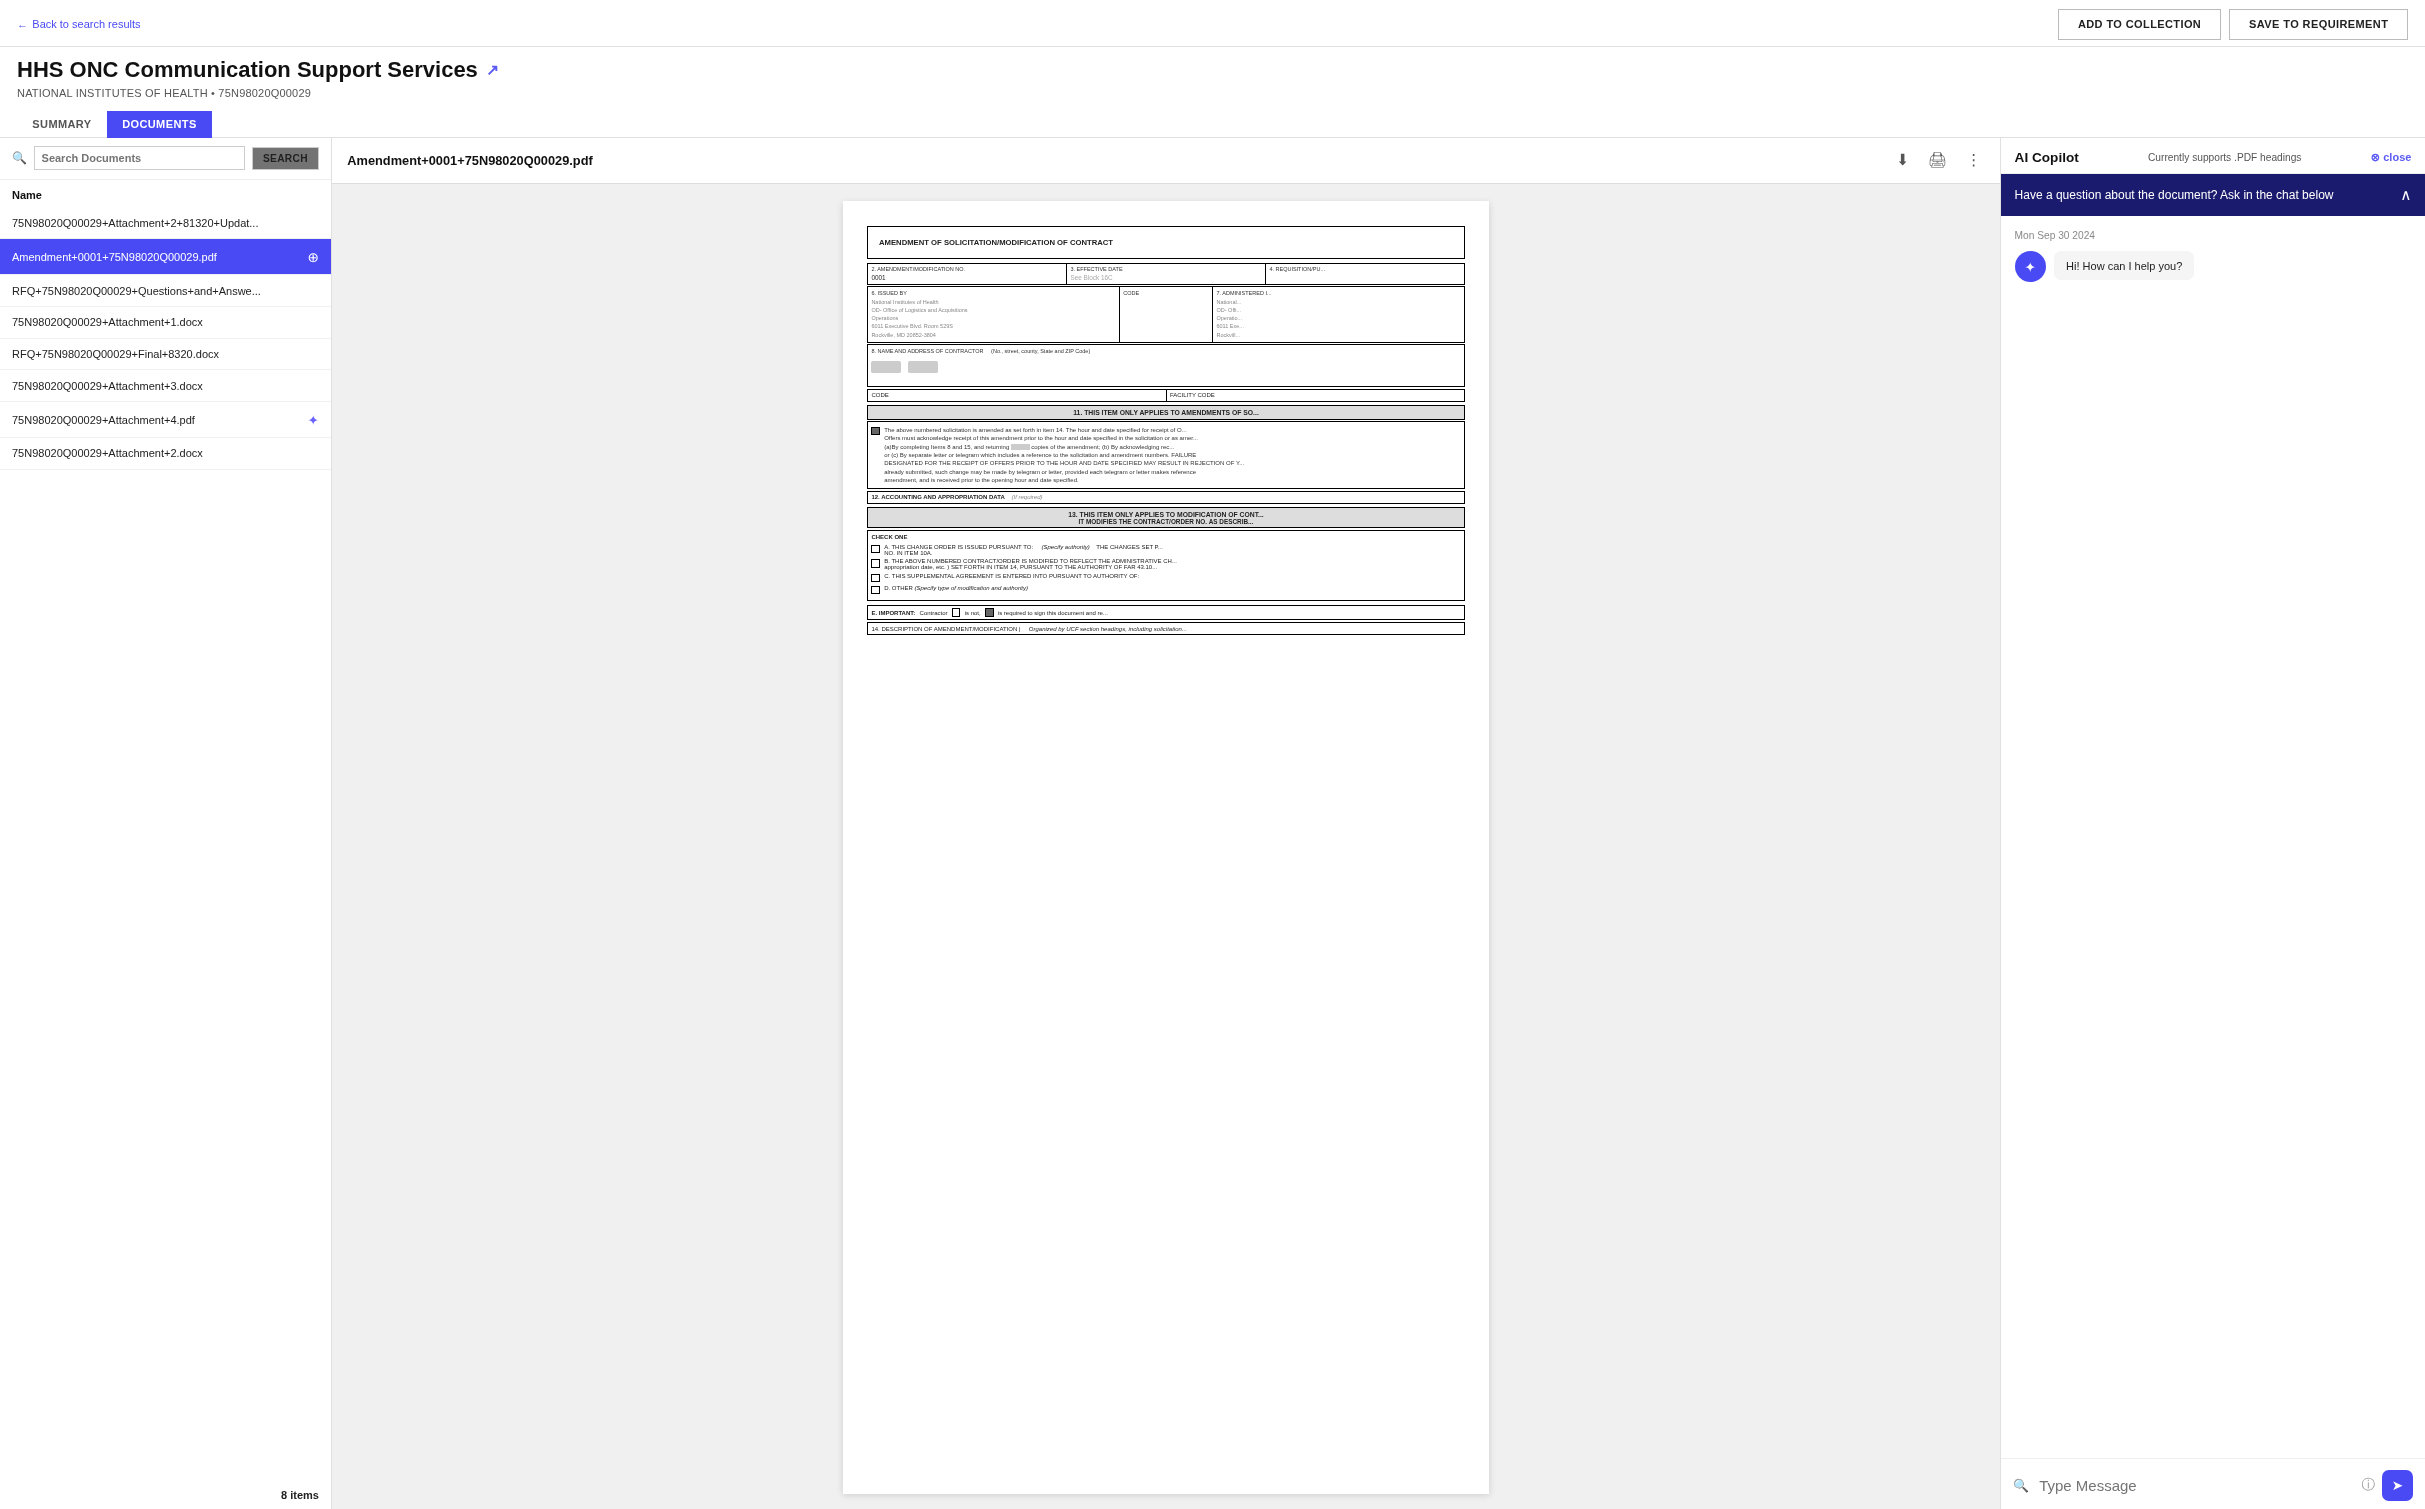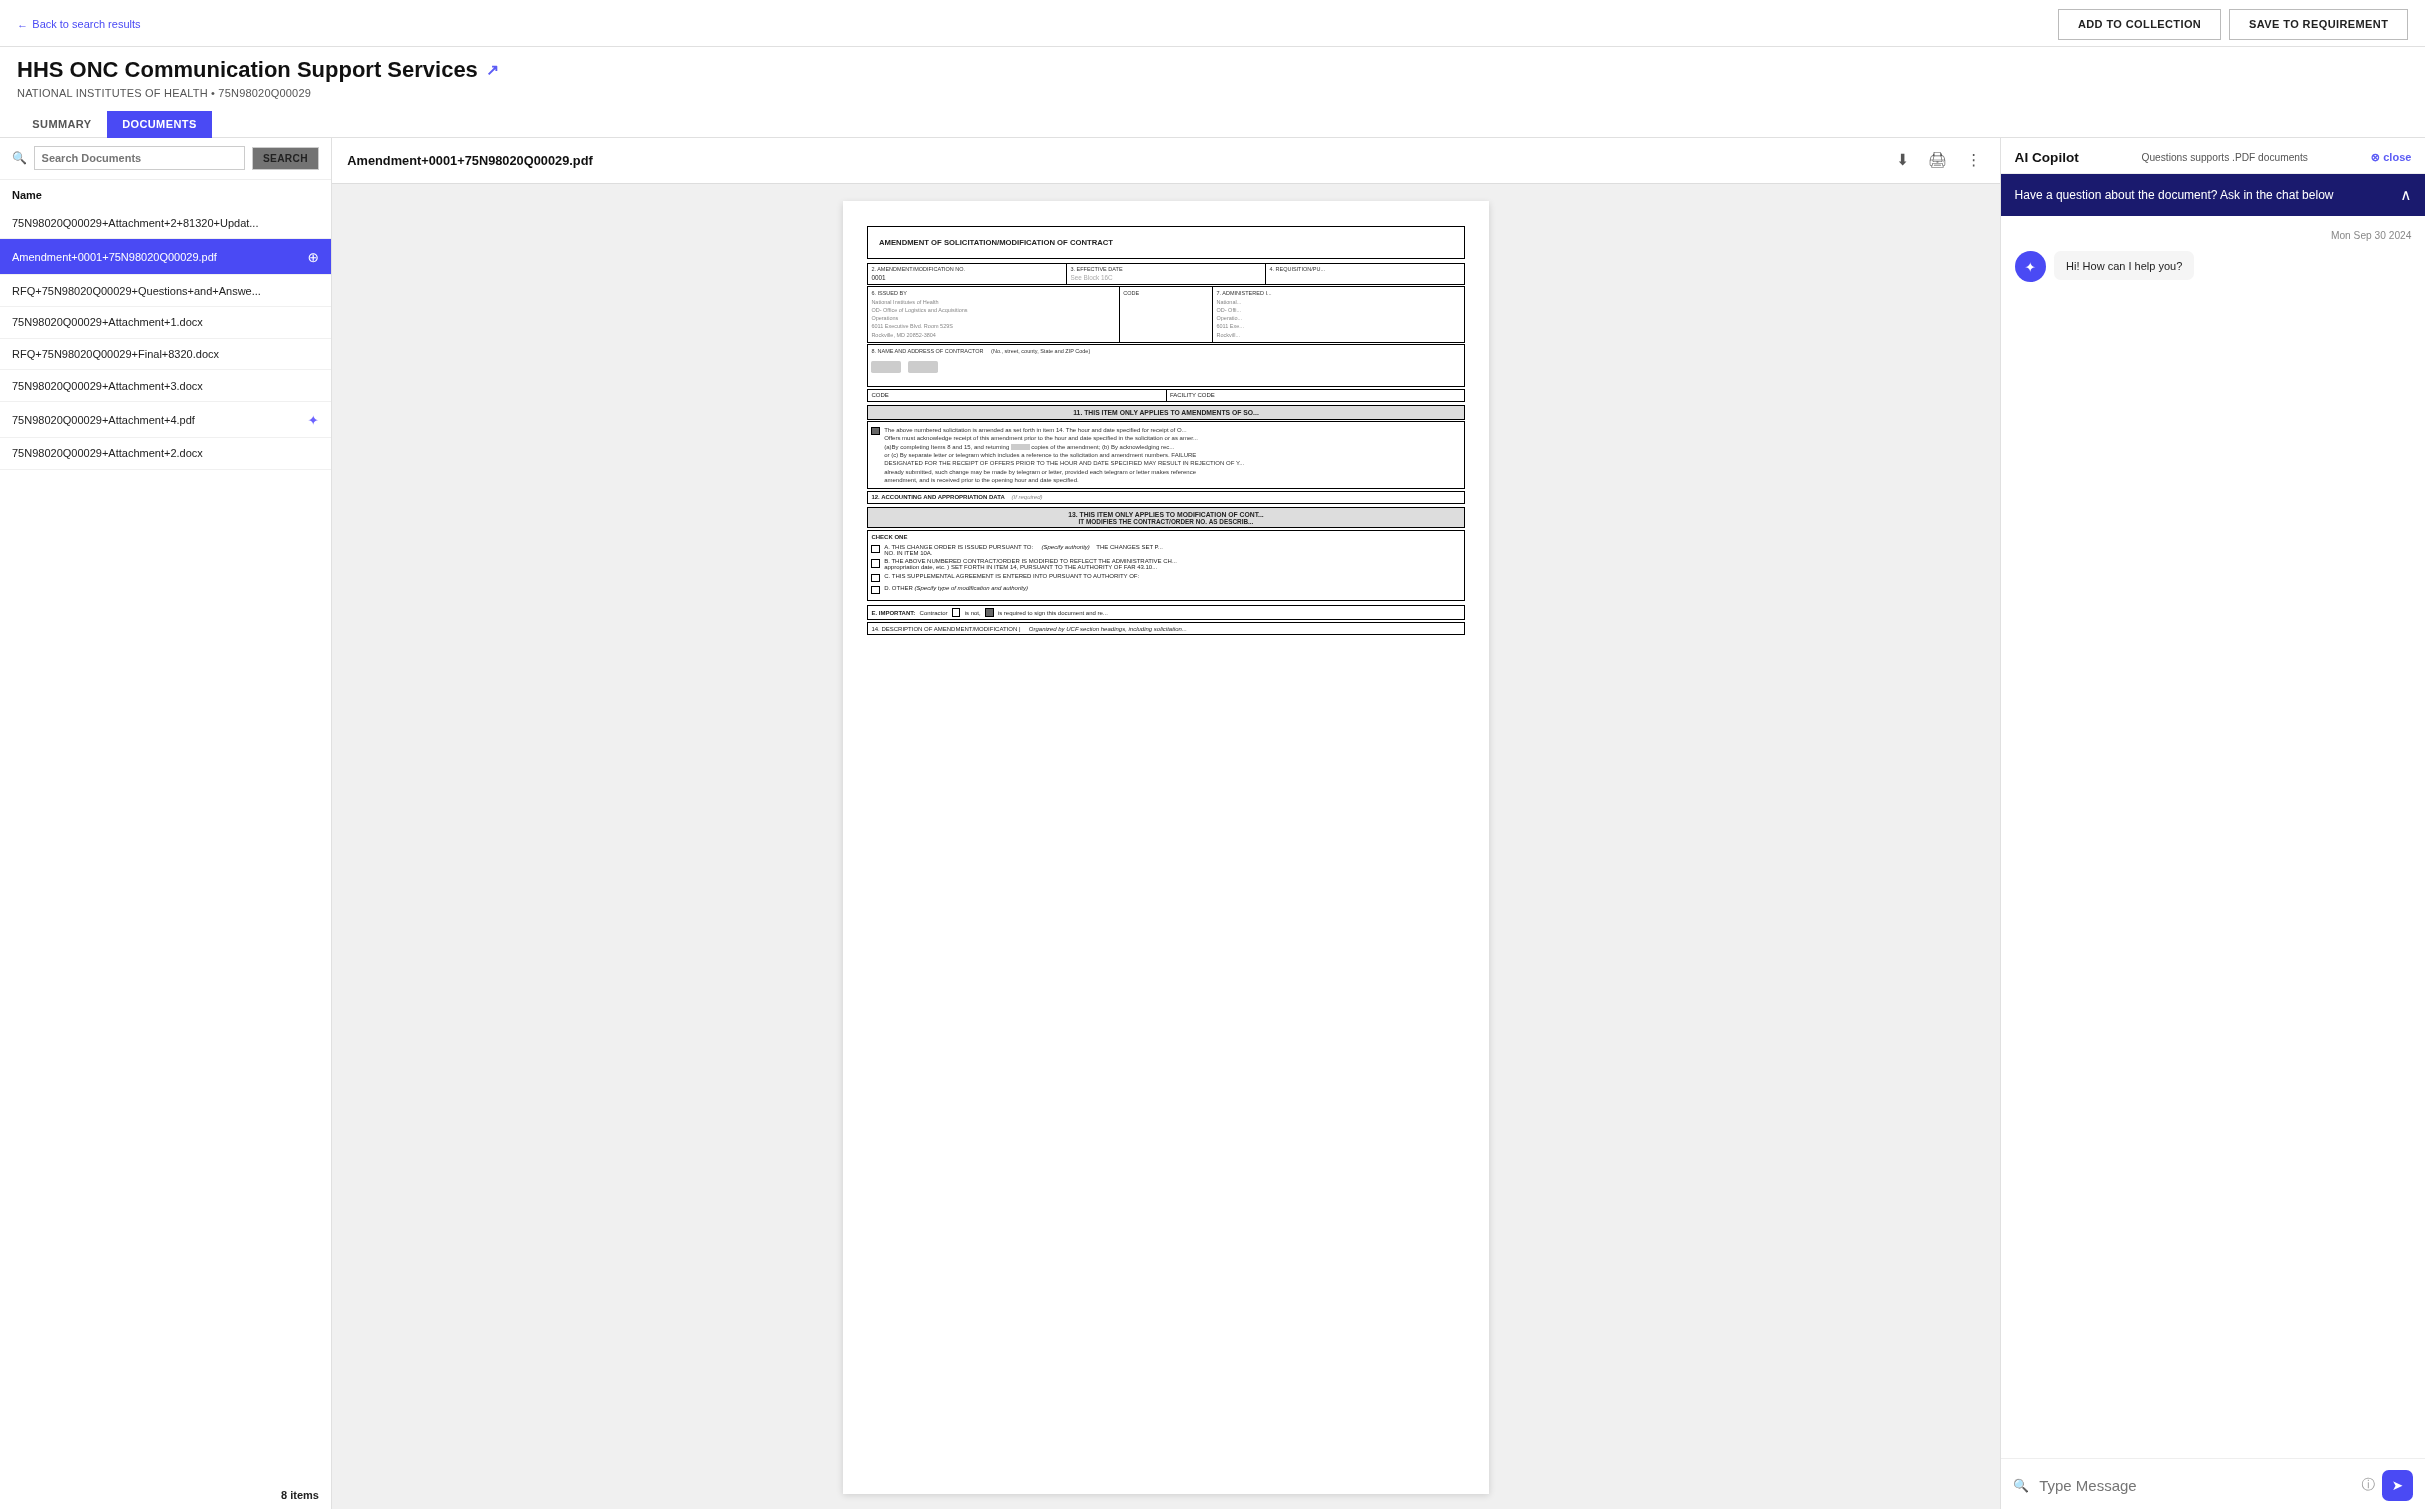--- a/index.html
+++ b/index.html
@@ -117,21 +117,21 @@
     }
     #ai-title { font-size: 13.6px; font-weight: 700; color: #111; }
     #ai-subtitle { font-size: 10.2px; color: #555; }
     #ai-close { display: flex; align-items: center; gap: 3.4px; color: #5c5cf5; cursor: pointer; font-size: 11px; font-weight: 600; }
     #ai-question-bar {
       background: #1a1a6e; color: #fff; padding: 12px 13.6px;
       display: flex; align-items: center; justify-content: space-between;
       font-size: 12px; font-weight: 500;
     }
     #ai-expand-btn { background: none; border: none; color: #fff; cursor: pointer; font-size: 15.3px; }
-    #ai-chat { flex: 1; overflow-y: auto; padding: 13.6px; text-align: right; }
+    #ai-chat { flex: 1; overflow-y: auto; padding: 13.6px; }
     #ai-date { font-size: 10.2px; color: #888; margin-bottom: 10.2px; }
     .ai-message { display: flex; align-items: flex-start; gap: 8.5px; margin-bottom: 10.2px; }
     .ai-avatar {
       width: 31px; height: 31px; border-radius: 50%; background: #4a4af4;
       display: flex; align-items: center; justify-content: center; color: #fff; font-size: 13.6px; flex-shrink: 0;
     }
     .ai-bubble { background: #f5f5f5; border-radius: 6.8px; padding: 8.5px 12px; font-size: 11px; color: #222; max-width: 323px; }
     #ai-input-row {
       display: flex; align-items: center; gap: 6.8px; padding: 10.2px 12px;
       border-top: 0.9px solid #eee;
@@ -332,21 +332,21 @@
             14. DESCRIPTION OF AMENDMENT/MODIFICATION | &nbsp;&nbsp;&nbsp; <em>Organized by UCF section headings, including solicitation...</em>
           </div>
         </div>
       </div>
     </div>
   </div>
 
   <div id="ai-panel">
     <div id="ai-header">
       <span id="ai-title">AI Copilot</span>
-      <span id="ai-subtitle">Questions supports .PDF documents</span>
+      <span id="ai-subtitle">Currently supports .PDF headings</span>
       <div id="ai-close">
         <span>⊗</span>
         <span>close</span>
       </div>
     </div>
     <div id="ai-question-bar">
       <span>Have a question about the document? Ask in the chat below</span>
       <button id="ai-expand-btn">∧</button>
     </div>
     <div id="ai-chat">

